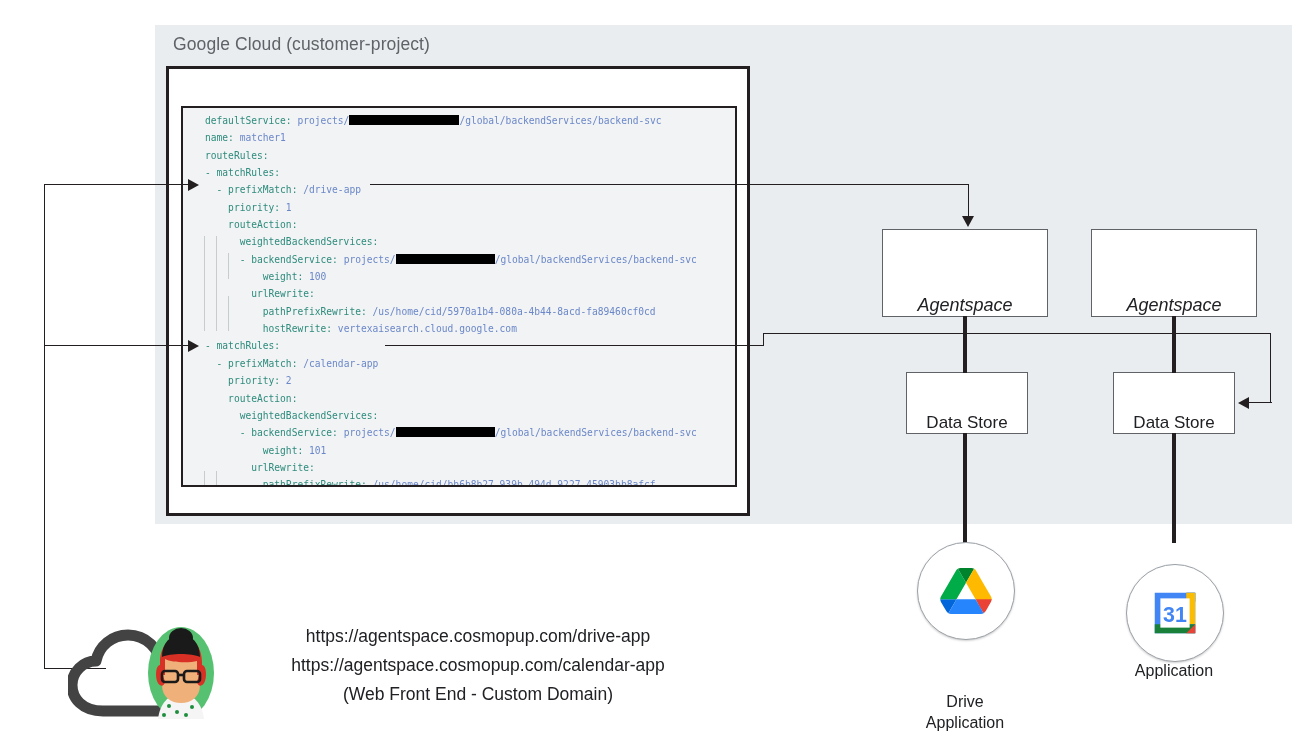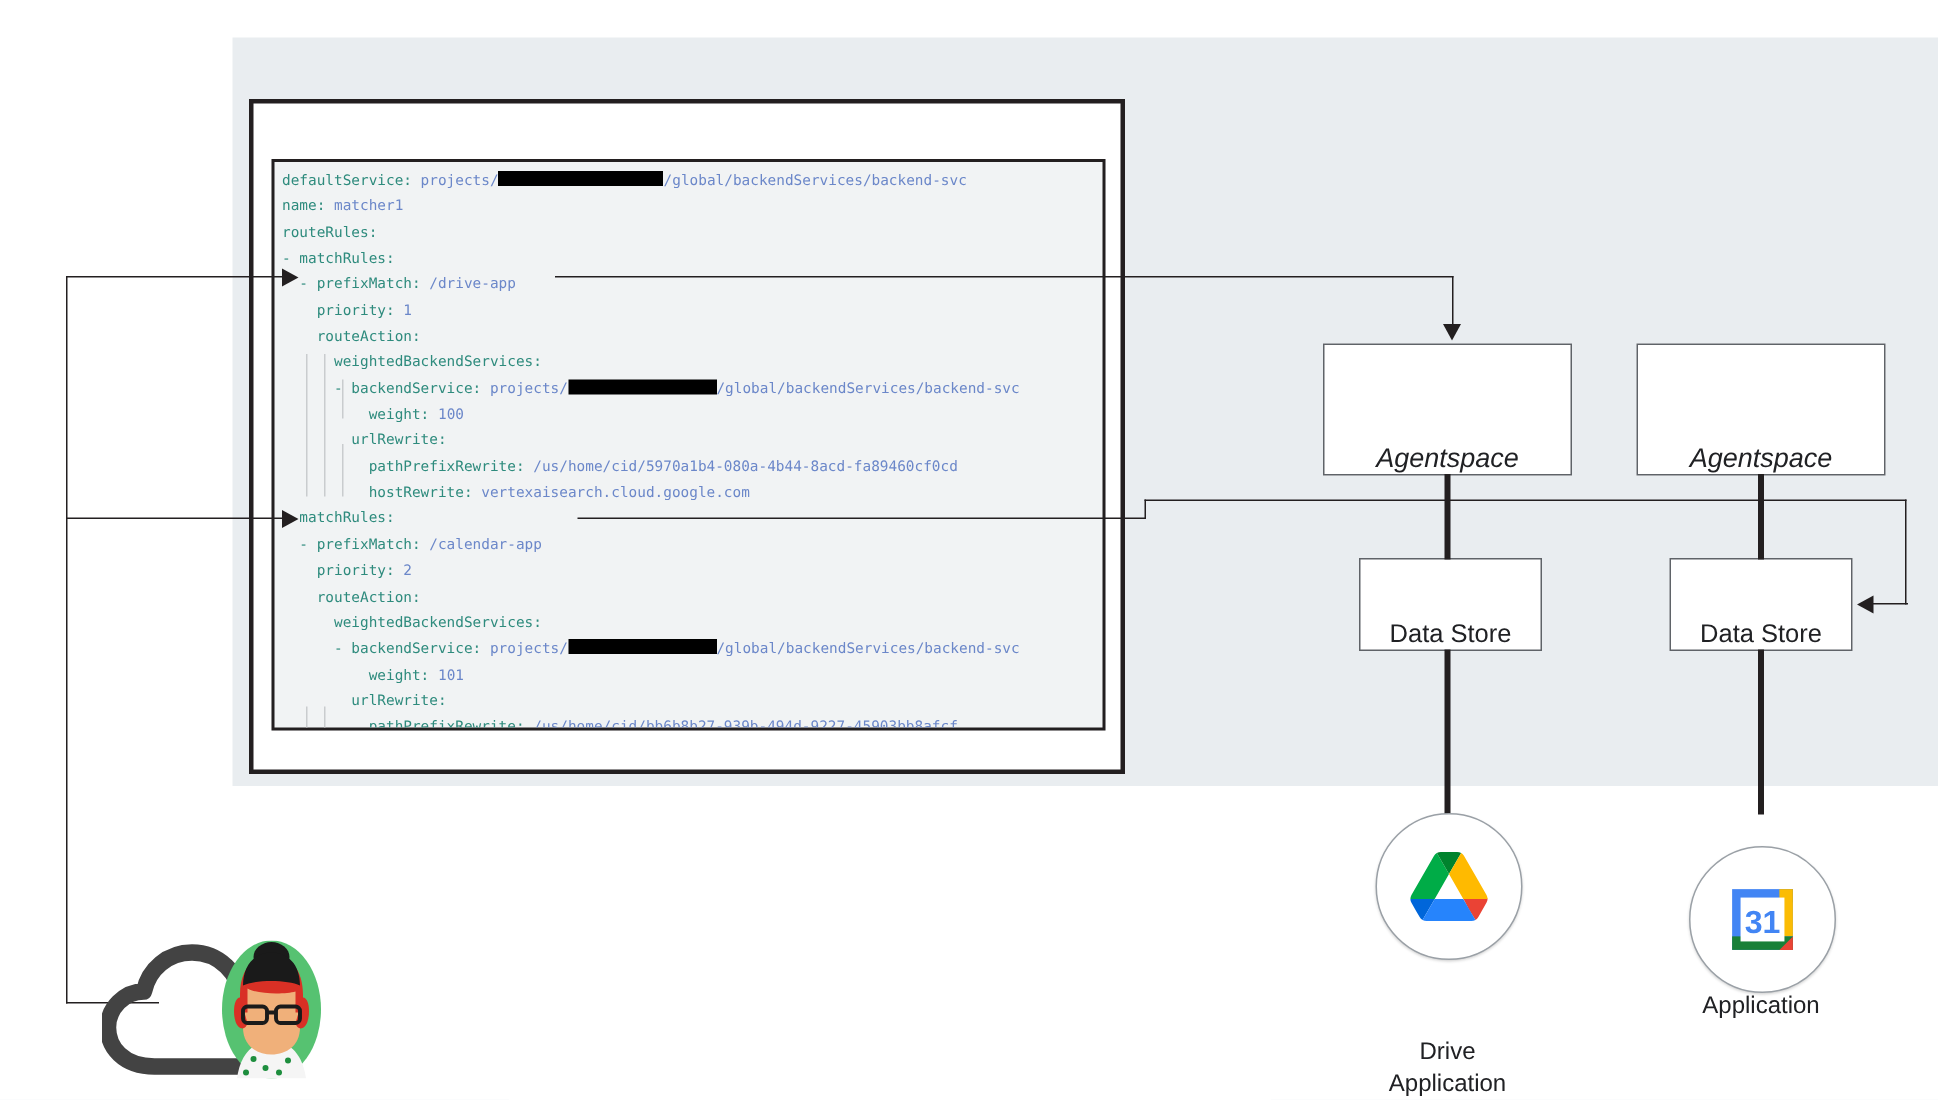--- a/index.html
+++ b/index.html
@@ -73,21 +73,21 @@
     position: absolute;
     left: 5px;
     top: 4px;
     font-family: "DejaVu Sans Mono", "Liberation Mono", monospace;
     font-size: 9.6px;
     line-height: 17.35px;
     white-space: pre;
     color: #3d7f74;
   }
   .yl { display: block; height: 17.35px; }
-  .k  { color: #2e8b7d; }
+  .k  { color: #2e8b7d; margin-left: 17px; }
   .v  { color: #6b87c9; }
   .redact {
     display: inline-block;
     background: #000000;
     color: transparent;
     vertical-align: -1px;
     height: 10px;
   }
   
   .rail {
@@ -170,20 +170,21 @@
     width: 66px;
     height: 92px;
   }
 </style>
 </head>
 <body>
 
 <div id="canvas">
 
   <div id="gcp-panel"></div>
+  <div id="gcp-title">Google Cloud (customer-project)</div>
 
   <div id="lb-box"></div>
 
   <div id="yaml-box">
     <div class="rail" style="left:21px;  top:128px; height:95px;"></div>
     <div class="rail" style="left:33px;  top:128px; height:95px;"></div>
     <div class="rail" style="left:45px;  top:145px; height:26px;"></div>
     <div class="rail" style="left:45px;  top:188px; height:35px;"></div>
     <div class="rail" style="left:21px;  top:363px; height:95px;"></div>
     <div class="rail" style="left:33px;  top:363px; height:95px;"></div>
@@ -278,14 +279,19 @@
              C42 36 24 36 17 32 L17 48 L12 48 Z" fill="#d93025"></path>
     <ellipse cx="33" cy="11" rx="12" ry="10" fill="#1a1a1a"></ellipse>
     <path d="M12 38 C8 38 7 48 9 54 C11 60 16 60 17 55 Z" fill="#d93025"></path>
     <path d="M54 38 C58 38 59 48 57 54 C55 60 50 60 49 55 Z" fill="#d93025"></path>
     <path d="M14 30 C14 16 22 8 33 8 C44 8 52 16 52 30 C44 26 22 26 14 30 Z" fill="#1a1a1a"></path>
     <rect x="14" y="44" width="16" height="11" rx="3" fill="none" stroke="#1a1a1a" stroke-width="2.6"></rect>
     <rect x="36" y="44" width="16" height="11" rx="3" fill="none" stroke="#1a1a1a" stroke-width="2.6"></rect>
     <line x1="30" y1="48" x2="36" y2="48" stroke="#1a1a1a" stroke-width="2.6"></line>
   </svg>
 
+  <div id="url-block">
+    <div>https://agentspace.cosmopup.com/drive-app</div>
+    <div>https://agentspace.cosmopup.com/calendar-app</div>
+    <div>(Web Front End - Custom Domain)</div>
+  </div>
 
 </div>
 
 </body></html>

